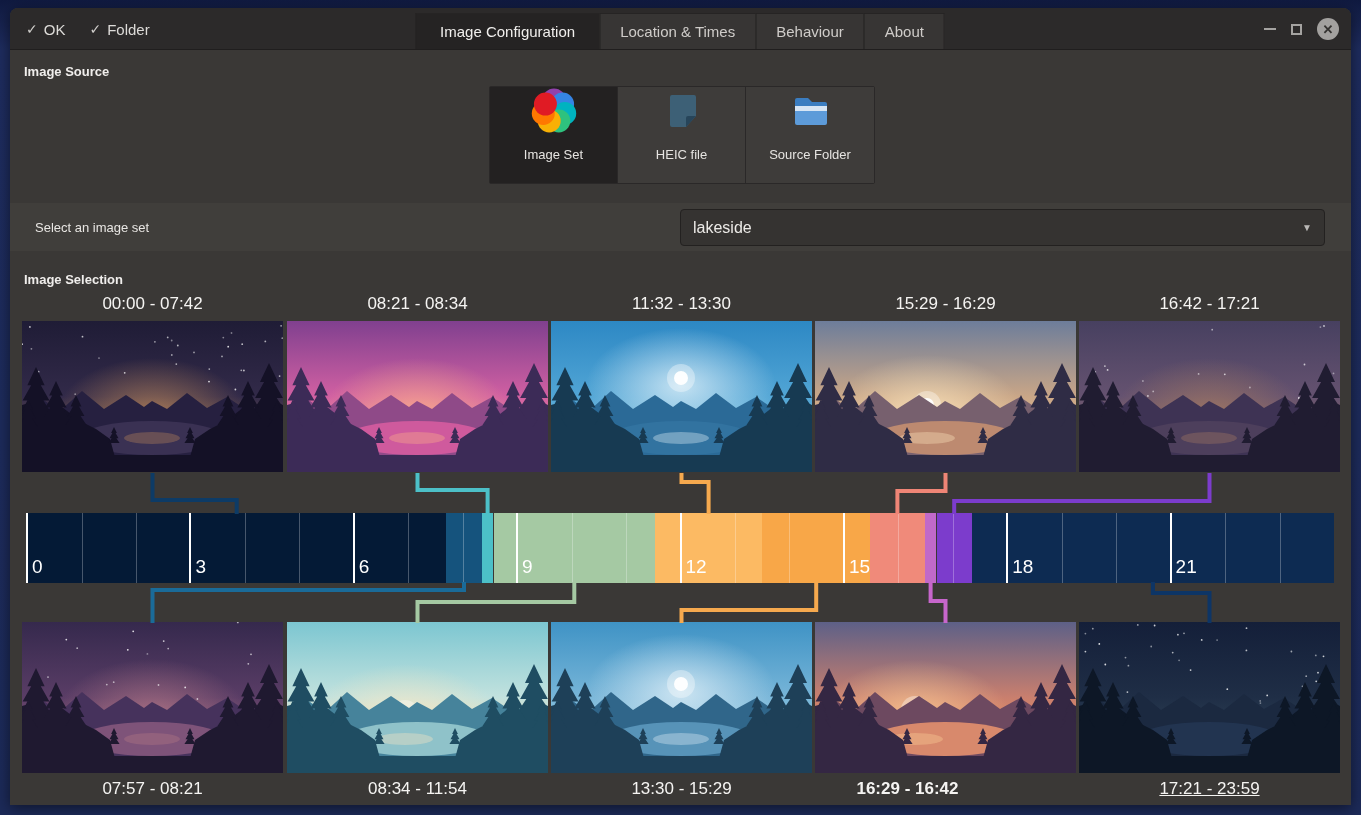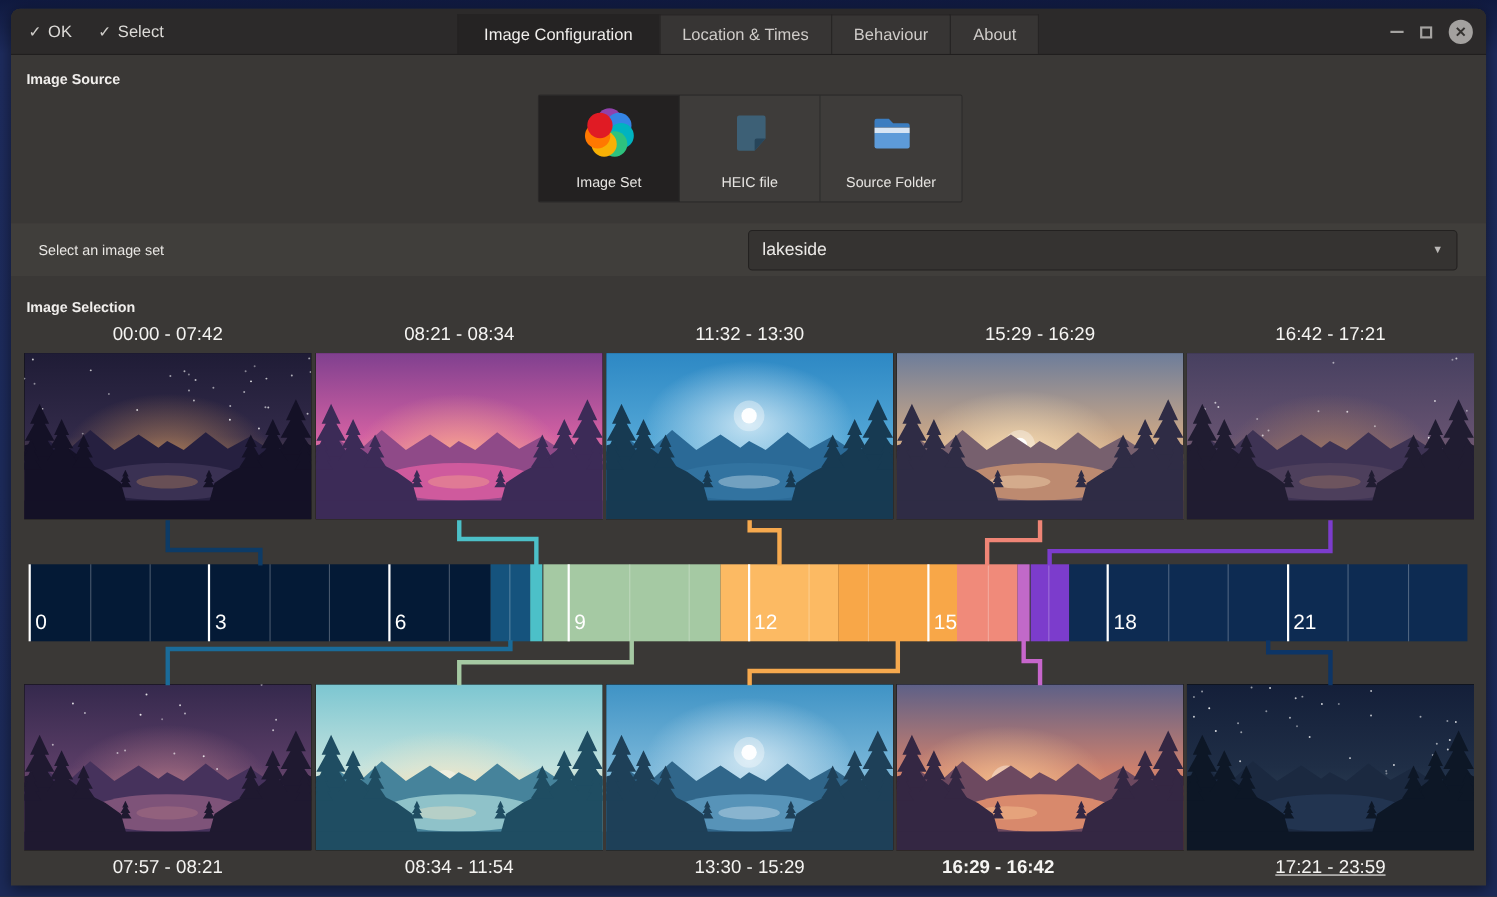--- a/index.html
+++ b/index.html
@@ -26,21 +26,21 @@
   .wc-max { width:11px; height:11px; border:2px solid #a5a3a1; }
   .wc-close { width:22px; height:22px; border-radius:50%; background:#a3a19f; color:#343230;
     font-size:13px; font-weight:bold; display:flex; align-items:center; justify-content:center; }
   
   .heading { position:absolute; left:14px; font-size:13px; font-weight:bold; color:#f0eeec; }
   #h-source { top:56px; }
   #h-selection { top:264px; }
   .src-group { position:absolute; left:479px; top:78px; display:flex;
     border:1px solid #2a2828; border-radius:2px; }
   .src-btn { width:128px; height:96px; background:#3e3c3a; border-right:1px solid #2a2828;
-    display:flex; flex-direction:column; align-items:center; justify-content:center; gap:8px; }
+    display:flex; flex-direction:column; align-items:center; gap:8px; }
   .src-btn:last-child { border-right:none; }
   .src-btn.active { background:#232121; }
   .src-btn .lbl { font-size:13px; color:#e6e4e1; }
   .select-row { position:absolute; left:0; top:195px; width:1341px; height:48px; background:#403e3b; }
   .select-row label { position:absolute; left:25px; top:0; height:48px; display:flex;
     align-items:center; font-size:13px; color:#e8e6e3; }
   .dropdown { position:absolute; left:670px; top:6px; width:645px; height:37px;
     background:#353331; border:1px solid #232120; border-radius:4px;
     display:flex; align-items:center; padding:0 12px; }
   .dropdown .val { flex:1; font-size:16px; color:#eceae7; }
@@ -65,21 +65,21 @@
   <div class="window">
 
     <div class="titlebar">
       <div class="tb-left">
         <button class="tb-btn">
           <span class="chk">✓</span>
           <span>OK</span>
         </button>
         <button class="tb-btn">
           <span class="chk">✓</span>
-          <span>Select</span>
+          <span>Folder</span>
         </button>
       </div>
       <div class="tabs" id="tabs">
           <div class="tab active">Image Configuration</div>
           <div class="tab">Location &amp; Times</div>
           <div class="tab">Behaviour</div>
           <div class="tab">About</div>
         </div>
       <div class="win-controls">
         <span class="wc-min"></span>

